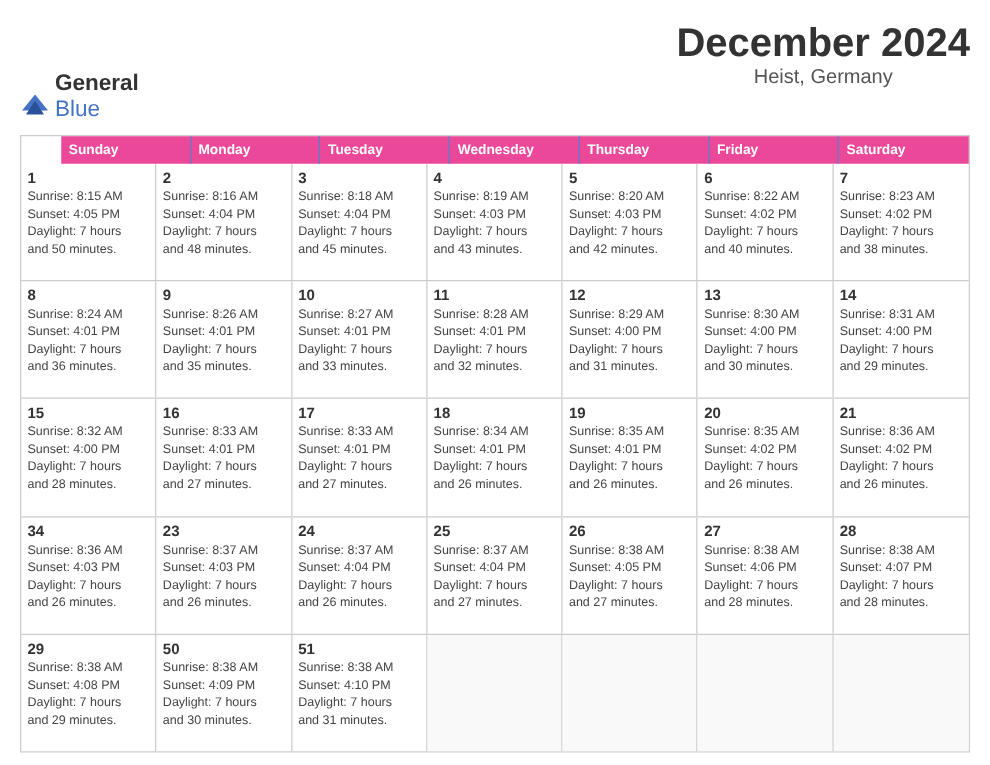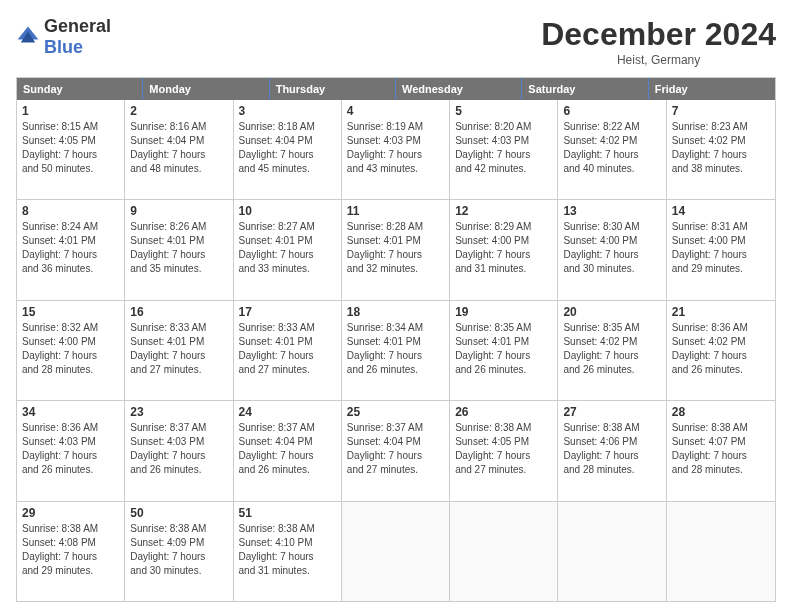--- a/index.html
+++ b/index.html
@@ -18,59 +18,61 @@
       flex-direction: column;
     }
     .header {
       display: flex;
       justify-content: space-between;
       align-items: flex-start;
       margin-bottom: 10px;
     }
     .logo {
       display: flex;
-      align-items: center;
+      align-items: flex-end;
       gap: 4px;
+      margin-top: 40px;
     }
     .logo-text-general {
       font-size: 18px;
       font-weight: bold;
       color: #333;
     }
     .logo-text-blue {
       font-size: 18px;
-      font-weight: bold;
+      font-weight: normal;
       color: #4472c4;
     }
     .logo-icon {
       width: 24px;
       height: 24px;
     }
     .title-block {
       text-align: center;
     }
     .month-title {
       font-size: 32px;
       font-weight: bold;
       color: #333;
     }
     .location {
-      font-size: 12px;
+      font-size: 16px;
       color: #555;
     }
     .calendar {
       flex: 1;
       display: flex;
       flex-direction: column;
       border: 1px solid #ccc;
     }
     .calendar-header {
       display: grid;
-      grid-template-columns: repeat(6, 1fr);
-      background: #737373;
+      grid-template-columns: repeat(7, 1fr);
+      background: #ec4899;
+      margin-left: 32px;
     }
     .calendar-header-cell {
       color: #fff;
       font-size: 11px;
       font-weight: bold;
       padding: 5px 6px;
       border-right: 1px solid #5580cc;
       text-align: left;
     }
     .calendar-header-cell:last-child {
@@ -135,24 +137,25 @@
     <div class="title-block">
       <div class="month-title">December 2024</div>
       <div class="location">Heist, Germany</div>
     </div>
   </div>
 
   <div class="calendar">
     <div class="calendar-header">
       <div class="calendar-header-cell">Sunday</div>
       <div class="calendar-header-cell">Monday</div>
+      <div class="calendar-header-cell">Tuesday</div>
+      <div class="calendar-header-cell">Wednesday</div>
       <div class="calendar-header-cell">Thursday</div>
-      <div class="calendar-header-cell">Wednesday</div>
+      <div class="calendar-header-cell">Friday</div>
       <div class="calendar-header-cell">Saturday</div>
-      <div class="calendar-header-cell">Friday</div>
     </div>
     <div class="calendar-body" id="calendar-body">
     <div class="calendar-row">
           <div class="calendar-cell">
         <span class="cell-day">1</span>
         <div class="cell-info">Sunrise: 8:15 AM<br>Sunset: 4:05 PM<br>Daylight: 7 hours<br>and 50 minutes.</div>
       </div>
           <div class="calendar-cell">
         <span class="cell-day">2</span>
         <div class="cell-info">Sunrise: 8:16 AM<br>Sunset: 4:04 PM<br>Daylight: 7 hours<br>and 48 minutes.</div>

